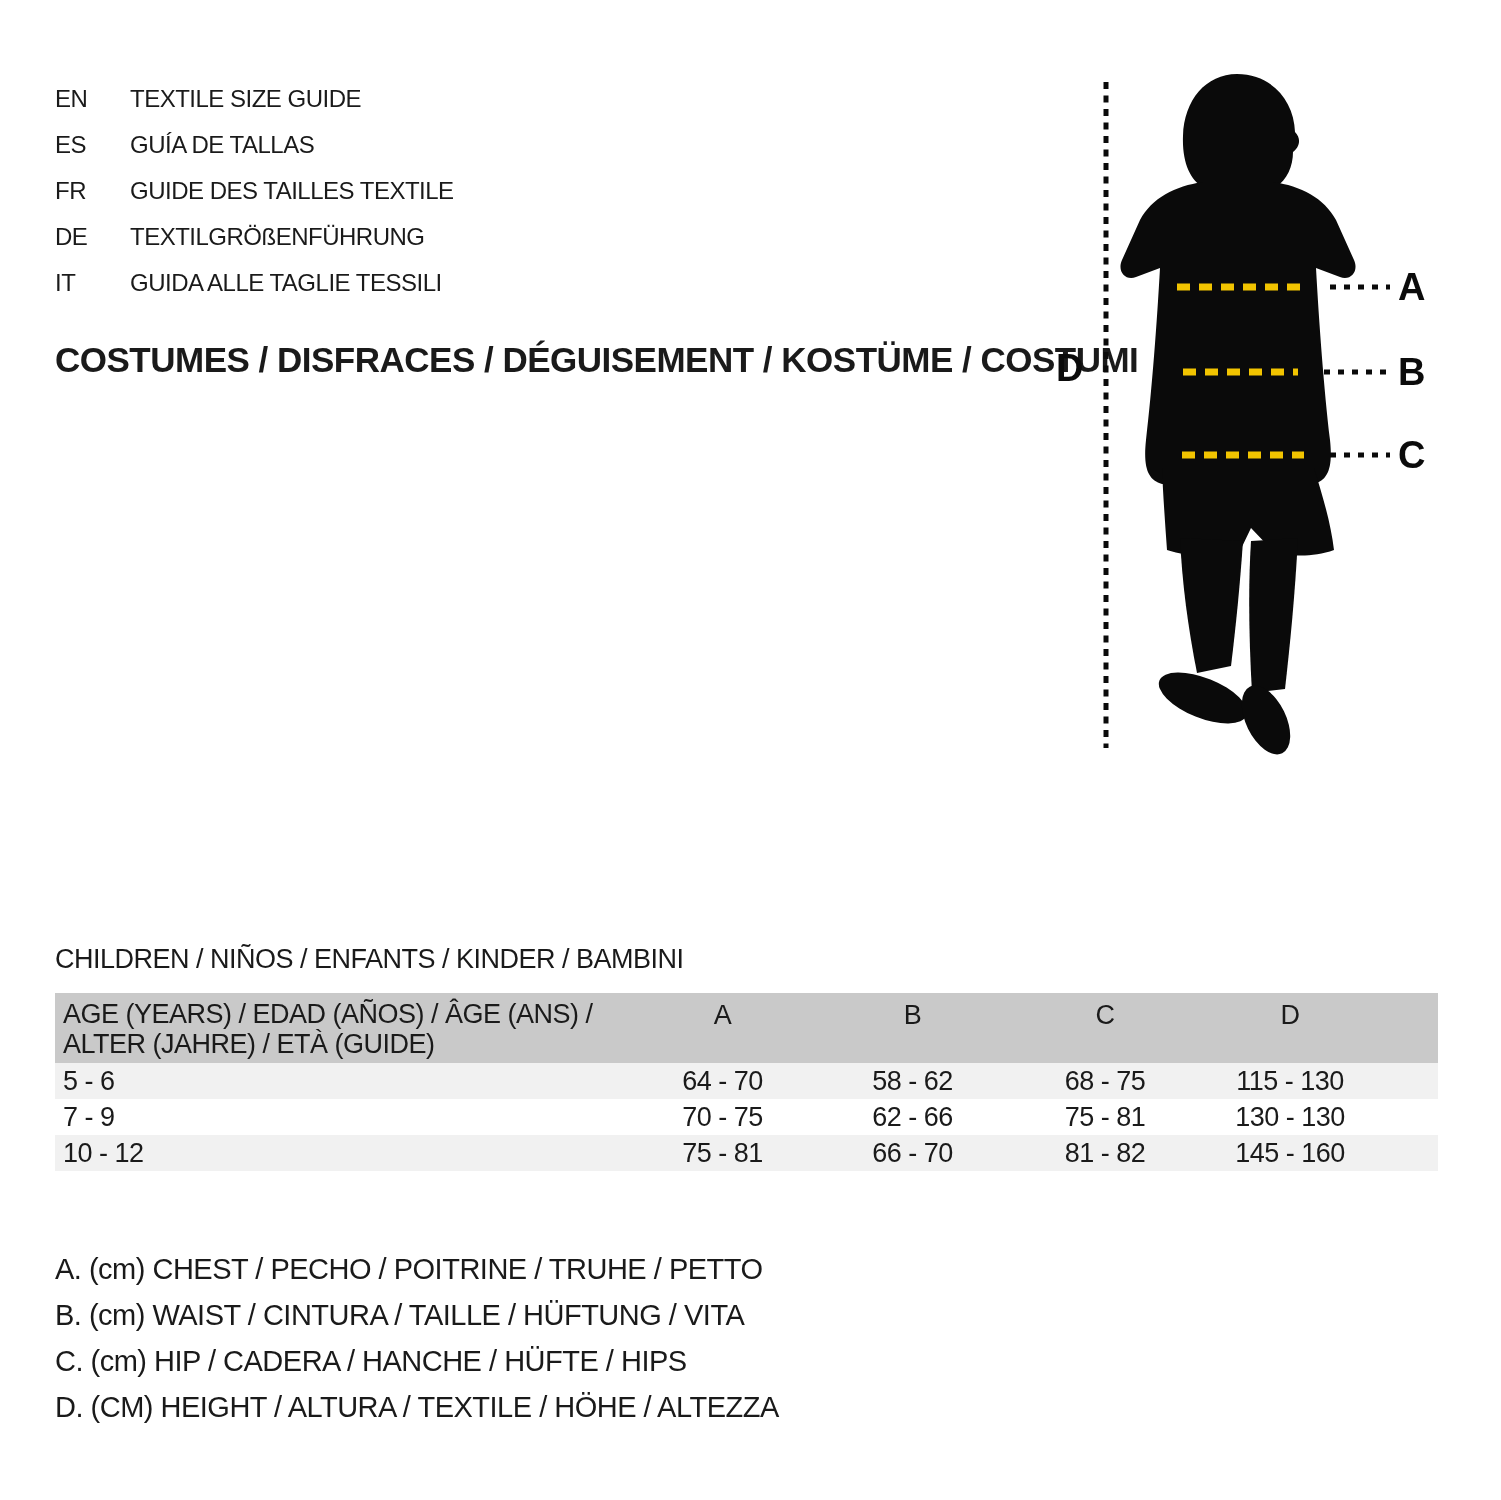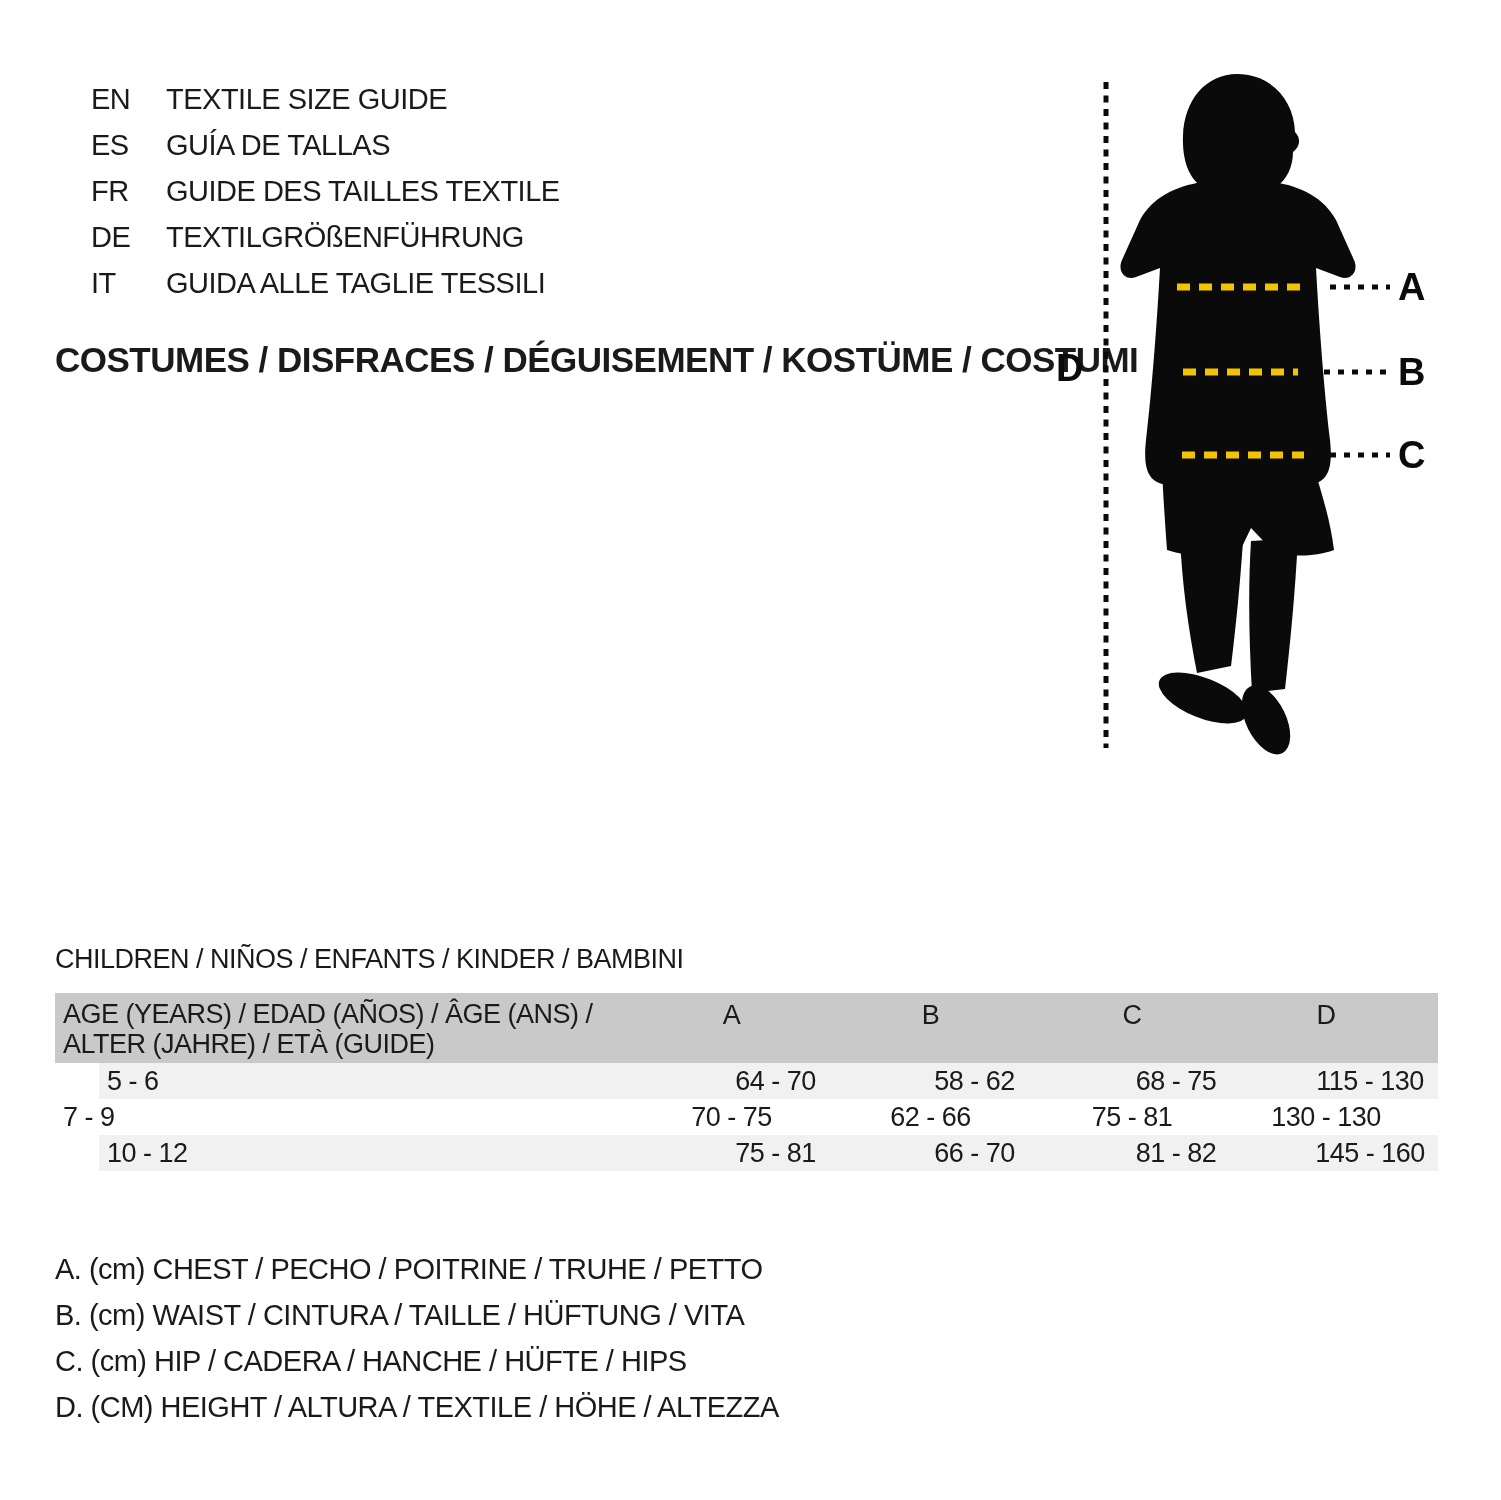--- a/index.html
+++ b/index.html
@@ -4,46 +4,46 @@
 <style>
   * { margin:0; padding:0; box-sizing:border-box; }
   html,body { background:#ffffff; }
   .page {
     position:relative; width:1501px; height:1500px; background:#ffffff;
     font-family:"Liberation Sans","DejaVu Sans",sans-serif;
     color:#1a1a1a; overflow:hidden; letter-spacing:-0.5px;
   }
   
   .lang-block { position:absolute; left:55px; top:76px; }
-  .lang-row { display:flex; line-height:46px; font-size:29px;margin-left:36px; }
+  .lang-row { display:flex; line-height:46px; font-size:24px; }
   .lang-code { width:75px; flex:0 0 75px; }
   
   .costumes { position:absolute; left:55px; top:340px; font-size:35px; font-weight:700; letter-spacing:-0.5px; }
   
   .figure { position:absolute; left:1040px; top:60px; width:461px; height:700px; }
   .figure svg { position:absolute; left:0; top:0; }
   .mlabel { position:absolute; font-size:38px; font-weight:700; line-height:44px; color:#0b0b0b; }
   .mlabel-a { left:358px; top:205px; }
   .mlabel-b { left:358px; top:290px; }
   .mlabel-c { left:358px; top:373px; }
   .mlabel-d { left:16px;  top:286px; }
   
   .children-heading { position:absolute; left:55px; top:944px; font-size:27px; }
   .size-table { position:absolute; left:55px; top:993px; width:1383px; font-size:27px; }
   .trow {
     display:grid; grid-template-columns:575px 185px 195px 190px 180px;
-    padding-right:73px; align-items:center;gap:9px;
+    padding-right:73px; align-items:center;
   }
   .thead { background:#c9c9c9; height:70px; align-items:start; padding-top:6px; }
   .thead .col-letter { text-align:center; line-height:32px; }
   .age-head { padding-left:8px; line-height:30px; }
   .drow { height:36px; line-height:36px; }
   .drow .cell { text-align:center; }
   .drow .age-cell { text-align:left; padding-left:8px; }
-  .drow.stripe { background:#f1f1f1;margin-left:44px; }
+  .drow.stripe { background:#f1f1f1; }
   
   .legend { position:absolute; left:55px; top:1246px; font-size:29px; line-height:46px; }
 </style>
 </head>
 <body>
 
 <div class="page">
 
   <section class="lang-block">
     <div class="lang-row">

